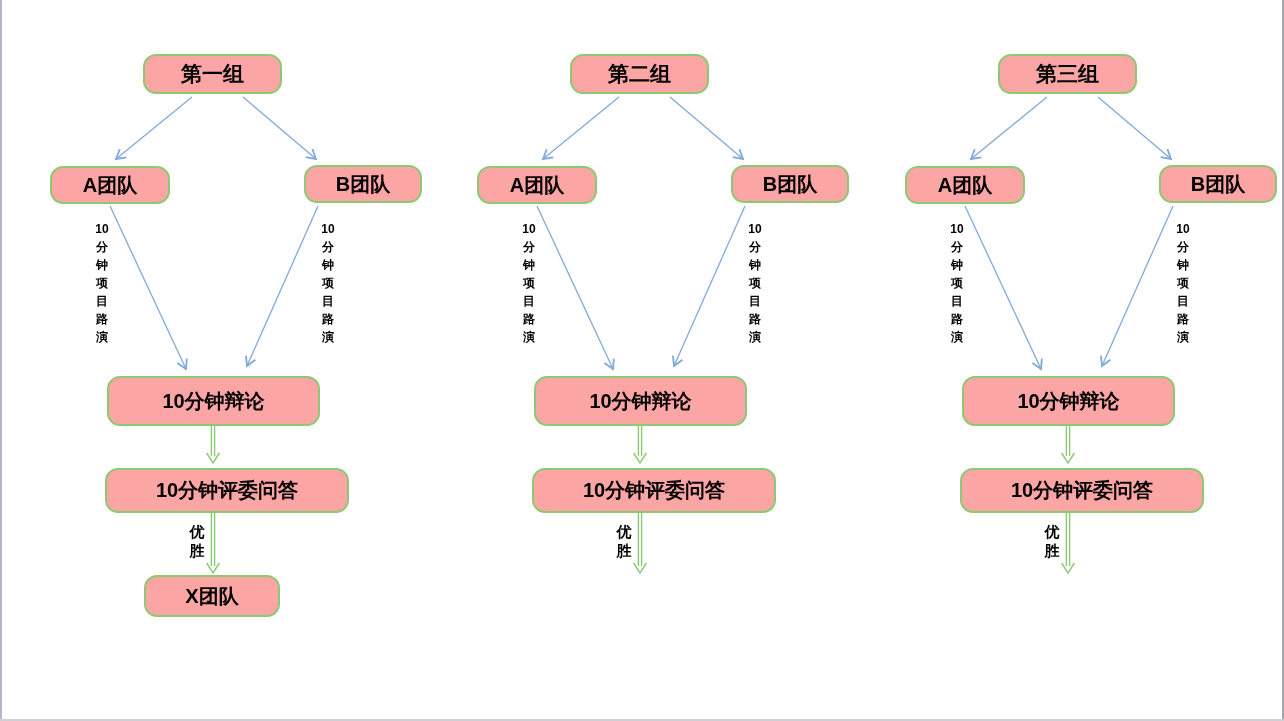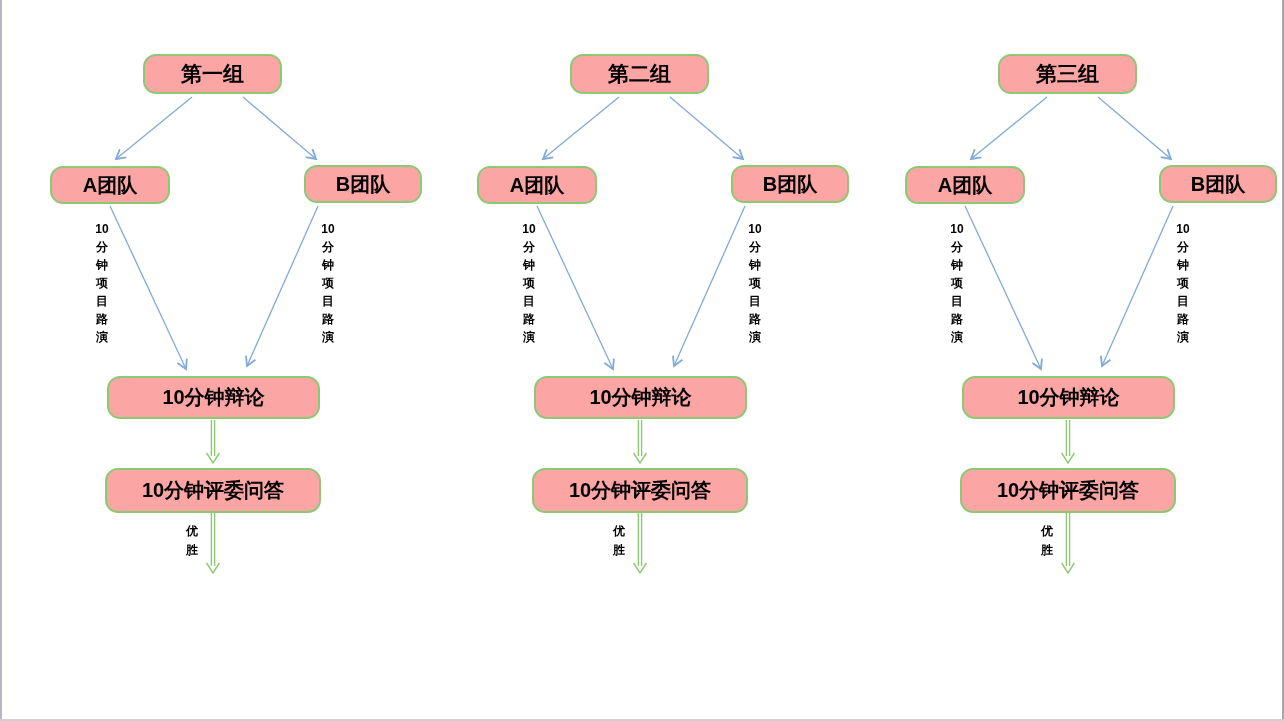--- a/index.html
+++ b/index.html
@@ -52,37 +52,37 @@
     display: flex;
     align-items: center;
     justify-content: center;
     font-weight: 700;
     font-size: 20px;
     white-space: nowrap;
   }
   .b-title  { left: 143px; top: 54px;  width: 139px; height: 40px; font-size: 21px; }
   .b-team-a { left: 50px;  top: 166px; width: 120px; height: 38px; }
   .b-team-b { left: 260px; top: 165px; width: 118px; height: 38px; margin-left: 44px; }
-  .b-debate { left: 107px; top: 376px; width: 213px; height: 43px; align-items: center; }
-  .b-qa     { left: 105px; top: 468px; width: 216px; height: 45px; text-align: center; }
+  .b-debate { left: 107px; top: 376px; width: 213px; height: 50px; align-items: center; }
+  .b-qa     { left: 105px; top: 468px; width: 244px; height: 45px; text-align: center; }
   .b-winner { left: 144px; top: 575px; width: 136px; height: 42px; }
 
   .vlabel {
     position: absolute;
     width: 20px;
     font-size: 12px;
     line-height: 18px;
     font-weight: 600;
     text-align: center;
     word-break: break-all;
     overflow-wrap: break-word;
   }
   .v-left  { left: 92px;  top: 220px; }
   .v-right { left: 318px; top: 220px; }
-  .v-win   { left: 180px; top: 522px; width: 18px; font-size: 12px; line-height: 19px; text-align: right; }
+  .v-win   { left: 188px; top: 522px; width: 18px; font-size: 15px; line-height: 19px; }
 </style>
 </head>
 <body>
 
 <div class="stage">
 
   <svg class="connectors" width="1284" height="721" viewBox="0 0 1284 721" xmlns="http://www.w3.org/2000/svg">
     <defs>
       <marker id="head-blue" viewBox="0 0 10 10" refX="8.5" refY="5" markerWidth="10" markerHeight="10" orient="auto">
         <path d="M1.5,1 L8.5,5 L1.5,9" fill="none" stroke="#82aad8" stroke-width="1.4"></path>
@@ -135,20 +135,23 @@
       </div>
     <div class="vlabel v-left">10分钟项目路演</div>
     <div class="vlabel v-right">10分钟项目路演</div>
     <div class="box b-debate">
         <span>10分钟辩论</span>
       </div>
     <div class="box b-qa">
         <span>10分钟评委问答</span>
       </div>
     <div class="vlabel v-win">优胜</div>
+    <div class="box b-winner">
+        <span>X团队</span>
+      </div>
   </div>
 
   <div class="group group-2">
     <div class="box b-title">
         <span>第二组</span>
       </div>
     <div class="box b-team-a">
         <span>A团队</span>
       </div>
     <div class="box b-team-b">

